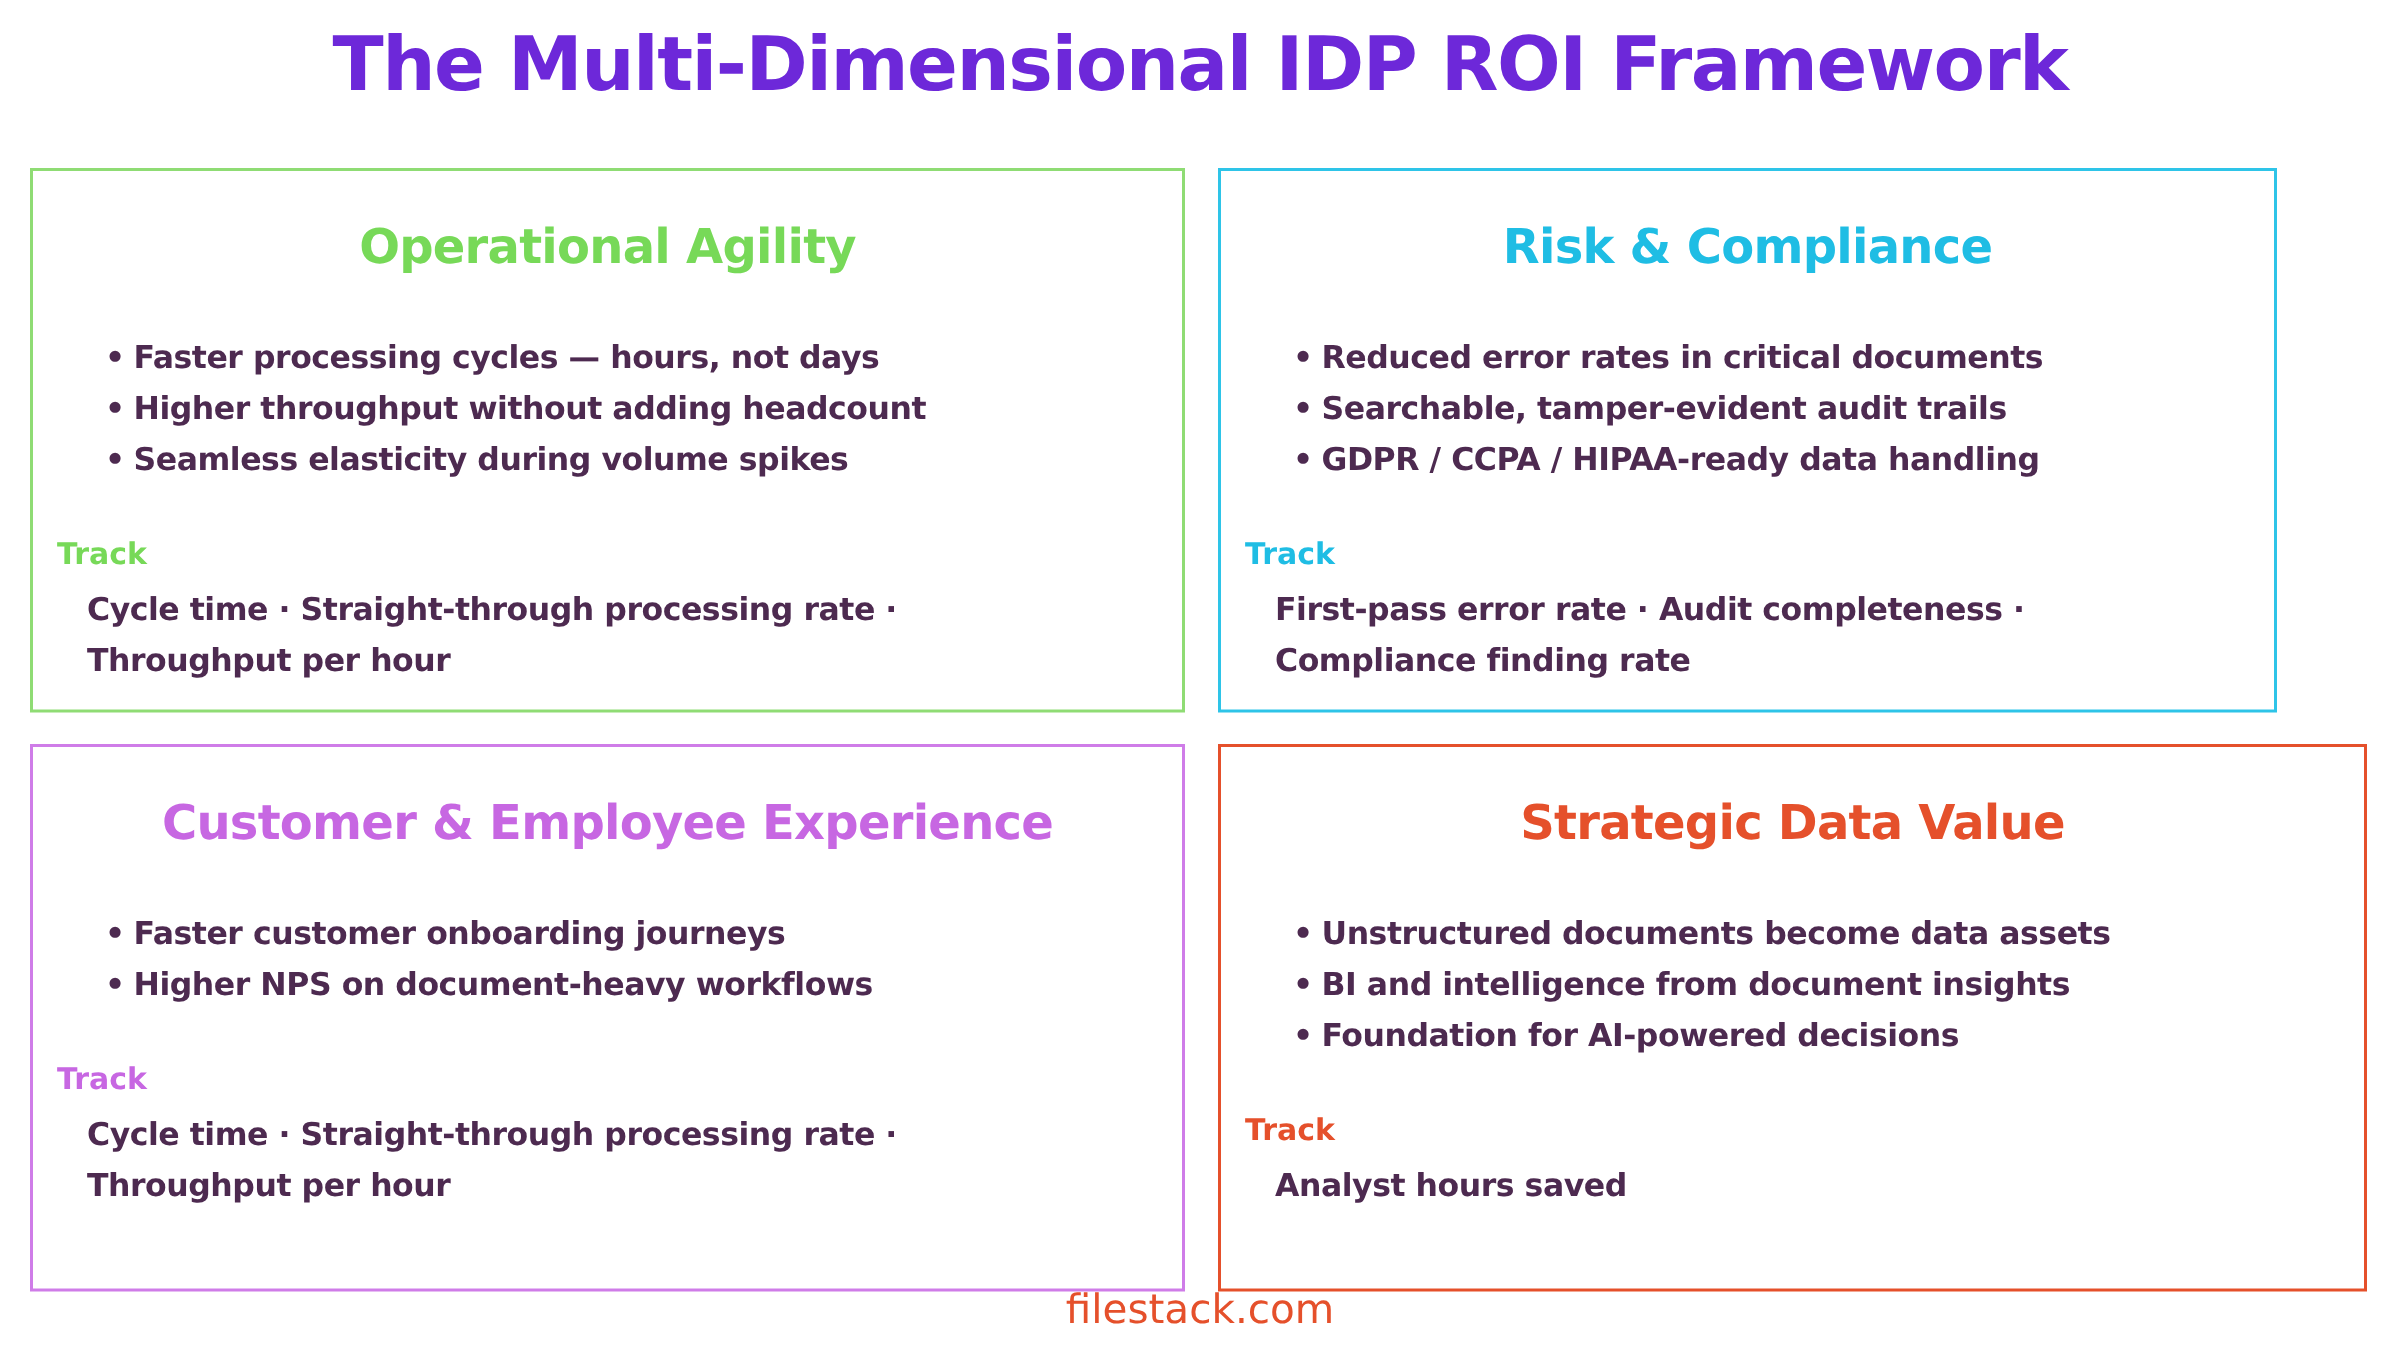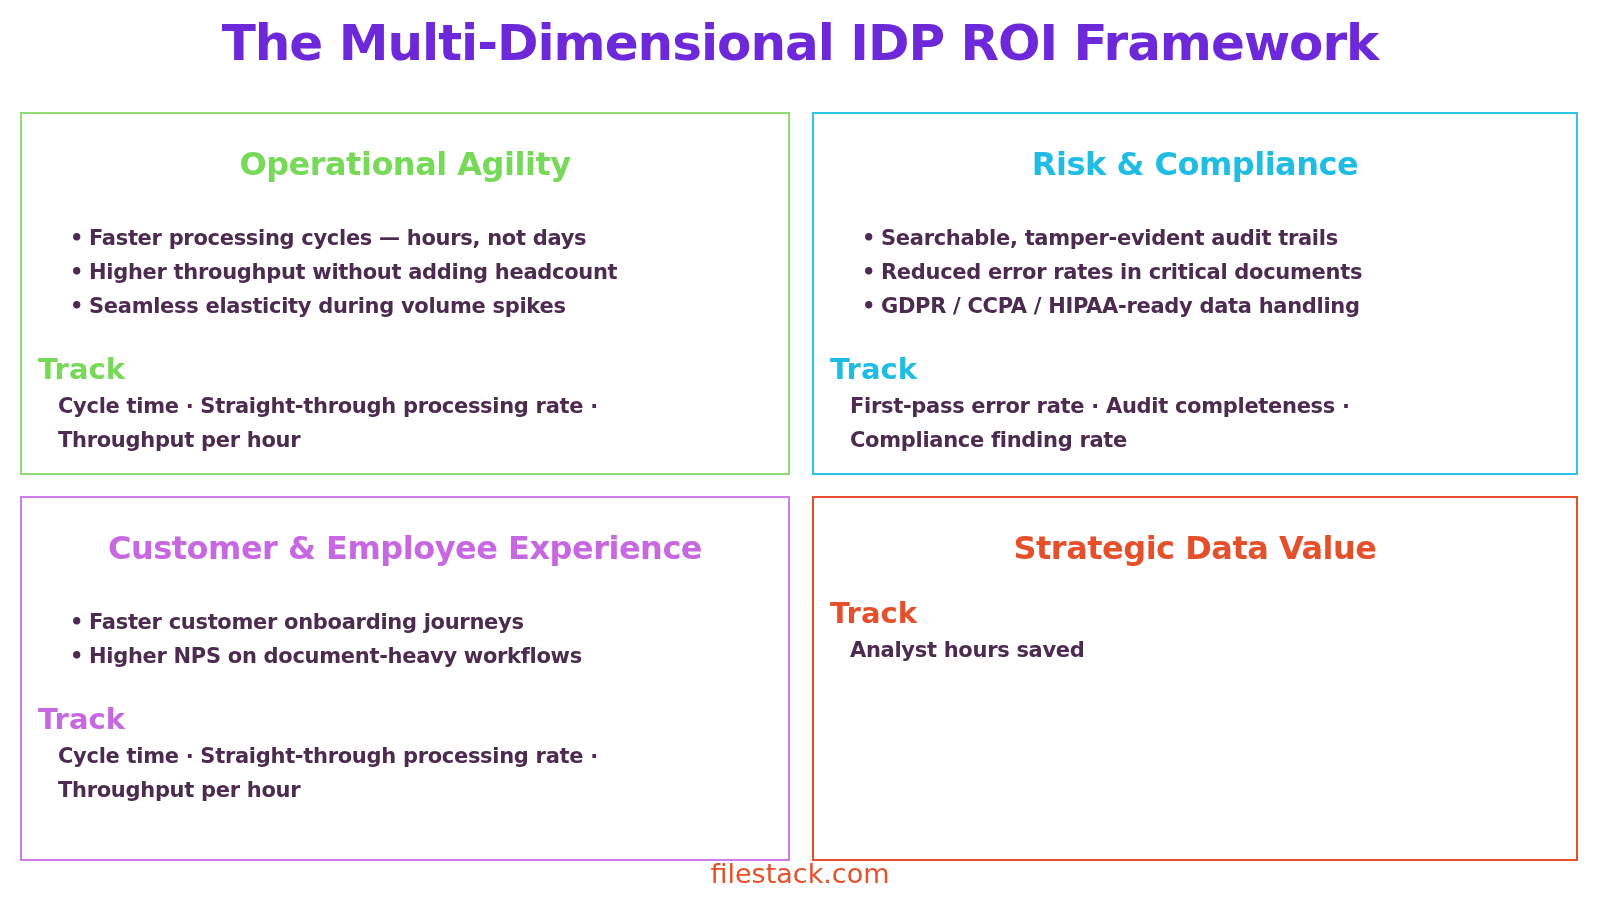--- a/index.html
+++ b/index.html
@@ -26,21 +26,21 @@
     letter-spacing: -1px;
     color: #6d28d9;
   }
   .quadrant {
     position: absolute;
     box-sizing: border-box;
     border: 2px solid;
     background: #ffffff;
   }
   .q1 { left: 20px;  top: 112px; width: 770px; height: 363px; border-color: #8fdc74; }
-  .q2 { left: 812px; top: 112px; width: 766px; height: 363px; border-color: #2ec4e8; }
+  .q2 { left: 812px; top: 112px; width: 706px; height: 363px; border-color: #2ec4e8; }
   .q3 { left: 20px;  top: 496px; width: 770px; height: 365px; border-color: #cf7ce8; }
   .q4 { left: 812px; top: 496px; width: 766px; height: 365px; border-color: #e5502b; }
   .q-title {
     margin-top: 31px;
     text-align: center;
     font-size: 32px;
     font-weight: bold;
     letter-spacing: -0.5px;
   }
   .q1 .q-title, .q1 .track-label { color: #77d958; }
@@ -61,21 +61,21 @@
     color: #4d2a50;
   }
   .bullet-list li::before {
     content: "\2022";
     position: absolute;
     left: -19px;
     color: #4d2a50;
   }
   .track-label {
     margin: 30px 0 0 16px;
-    font-size: 29px;
+    font-size: 20px;
     font-weight: bold;
     line-height: 32px;
   }
   .track-metrics {
     margin: 4px 0 0 36px;
     font-size: 21px;
     font-weight: bold;
     letter-spacing: -0.3px;
     line-height: 34px;
     color: #4d2a50;
@@ -107,22 +107,22 @@
     <div class="track-label">Track</div>
     <div class="track-metrics">
       <div>Cycle time · Straight-through processing rate ·</div>
       <div>Throughput per hour</div>
     </div>
   </div>
 
   <div class="quadrant q2">
     <div class="q-title">Risk &amp; Compliance</div>
     <ul class="bullet-list">
+      <li>Reduced error rates in critical documents</li>
       <li>Searchable, tamper-evident audit trails</li>
-      <li>Reduced error rates in critical documents</li>
       <li>GDPR / CCPA / HIPAA-ready data handling</li>
     </ul>
     <div class="track-label">Track</div>
     <div class="track-metrics">
       <div>First-pass error rate · Audit completeness ·</div>
       <div>Compliance finding rate</div>
     </div>
   </div>
 
   <div class="quadrant q3">
@@ -133,20 +133,25 @@
     </ul>
     <div class="track-label">Track</div>
     <div class="track-metrics">
       <div>Cycle time · Straight-through processing rate ·</div>
       <div>Throughput per hour</div>
     </div>
   </div>
 
   <div class="quadrant q4">
     <div class="q-title">Strategic Data Value</div>
+    <ul class="bullet-list">
+      <li>Unstructured documents become data assets</li>
+      <li>BI and intelligence from document insights</li>
+      <li>Foundation for AI-powered decisions</li>
+    </ul>
     <div class="track-label">Track</div>
     <div class="track-metrics">
       <div>Analyst hours saved</div>
     </div>
   </div>
 
   <div class="footer">filestack.com</div>
 
 </div>
 

